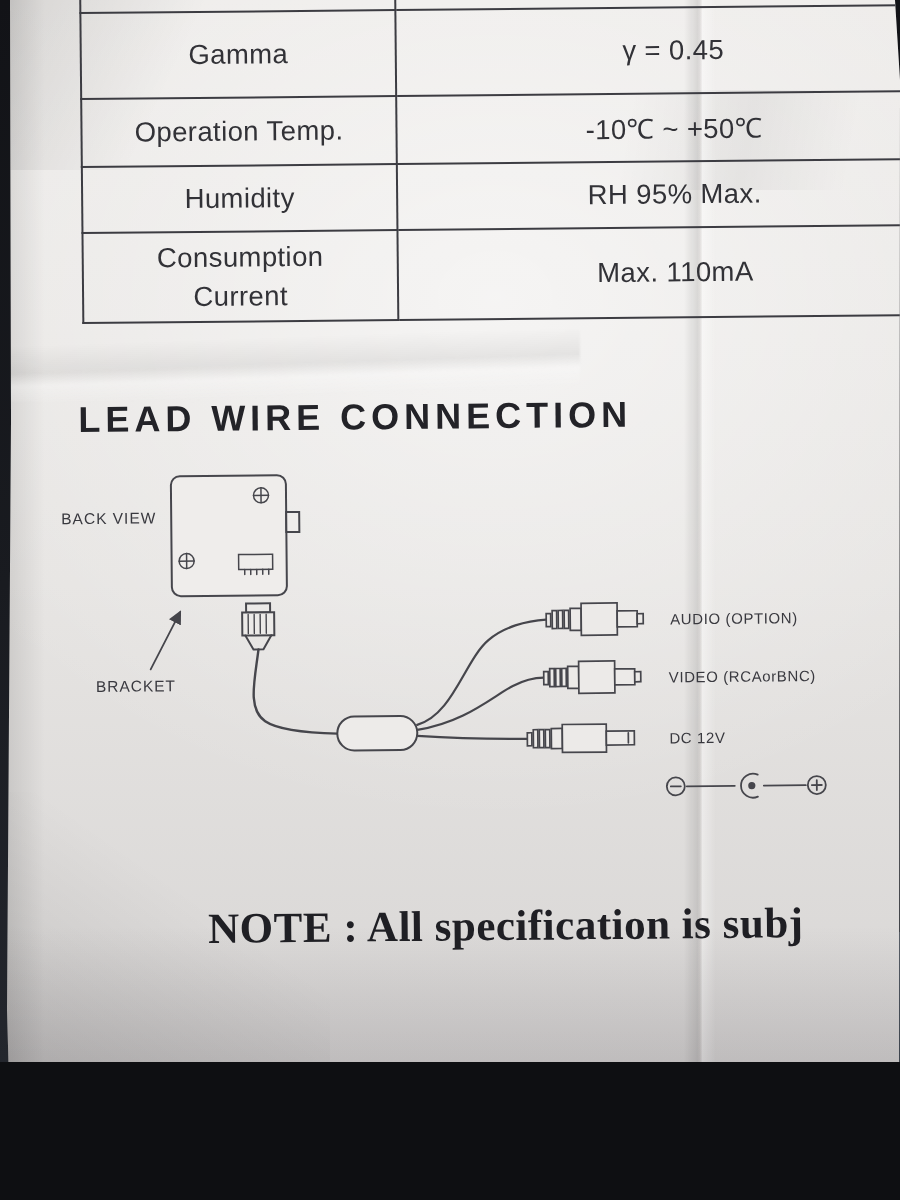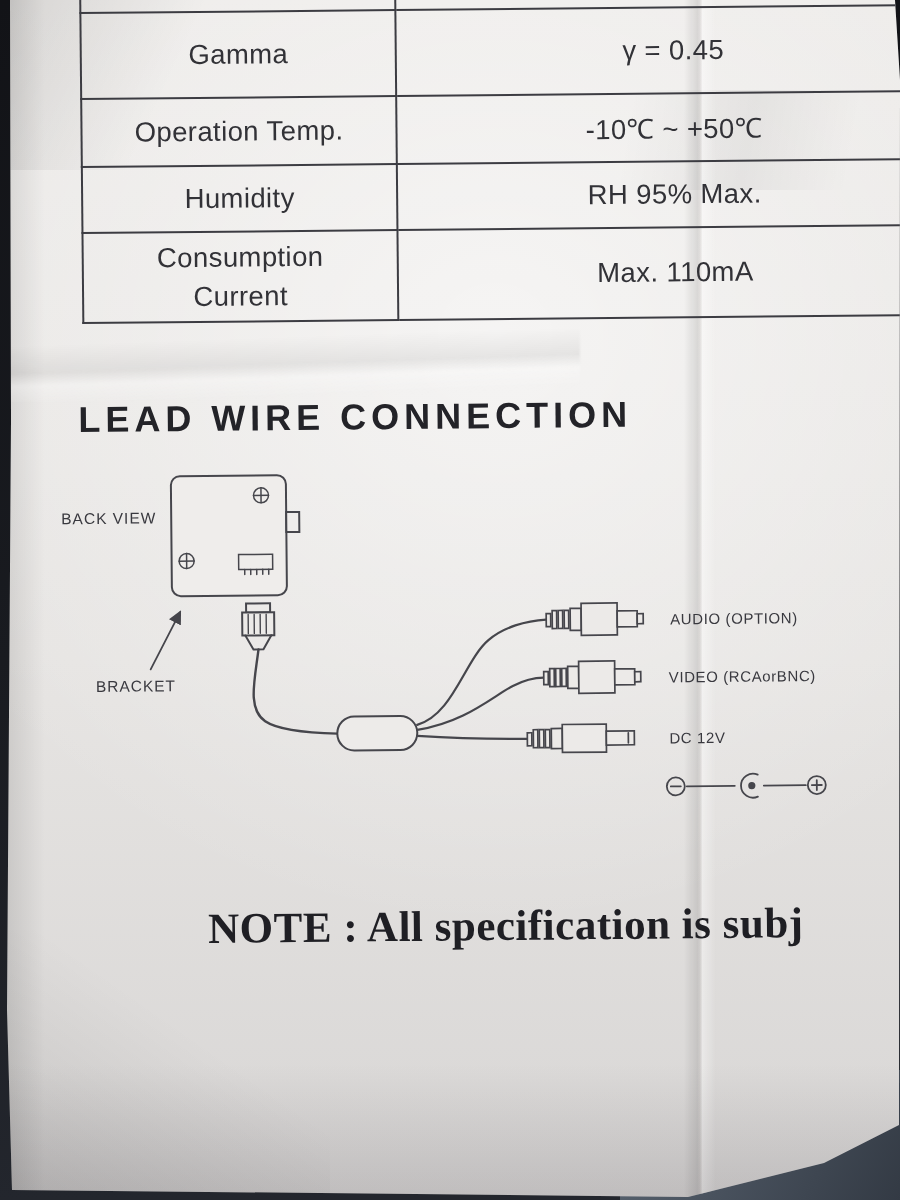--- a/index.html
+++ b/index.html
@@ -1,18 +1,18 @@
 <!DOCTYPE html>
 <html><head>
 <meta charset="utf-8">
 <style>
   * { margin:0; padding:0; box-sizing:border-box; }
   body { background:#0e0f12; }
   .stage {
-    position:relative; width:900px; height:1200px; overflow:hidden;
+    position:relative; width:900px; height:1062px; overflow:hidden;
     background:linear-gradient(180deg,#121317 0%, #191b20 55%, #23262d 100%);
     font-family:"Liberation Sans", sans-serif;
   }
   .under-surface {
     position:absolute; right:0; bottom:0; width:280px; height:130px;
     background:linear-gradient(118deg,#5b6774 0%, #49525e 45%, #333a44 100%);
   }
   .paper {
     position:absolute; inset:0;
     clip-path: polygon(10px 0, 895px 0, 900px 80px, 899px 1125px, 824px 1163px,

